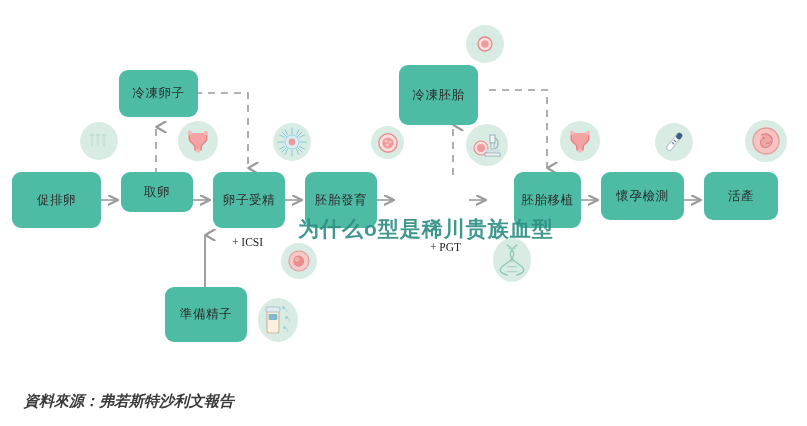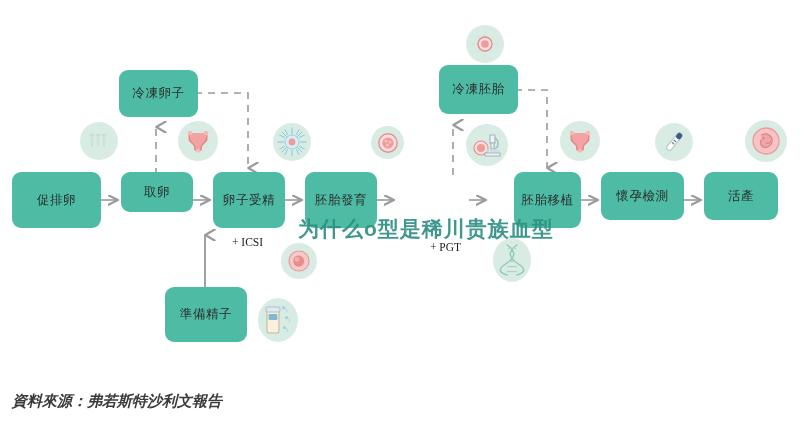--- a/index.html
+++ b/index.html
@@ -58,21 +58,21 @@
     opacity:.92;
     white-space:nowrap;
     letter-spacing:1px;
     overflow:hidden;
     pointer-events:none;
   }
 
   
   .source{
     position:absolute;
-    left:12px;top:392px;
+    left:24px;top:392px;
     font-family:"Liberation Serif","DejaVu Serif",serif;
     font-style:italic;
     font-weight:700;
     font-size:15px;
     color:#3b3b3b;
     white-space:nowrap;
   }
 </style>
 </head>
 <body>
@@ -139,21 +139,21 @@
   </div>
 
   <div class="node" style="left:704px;top:172px;width:74px;height:48px;">
     <span>活產</span>
   </div>
 
   <div class="node" style="left:119px;top:70px;width:79px;height:47px;">
     <span>冷凍卵子</span>
   </div>
 
-  <div class="node" style="left:439px;top:65px;width:79px;height:49px;">
+  <div class="node" style="left:399px;top:65px;width:79px;height:60px;">
     <span>冷凍胚胎</span>
   </div>
 
   <div class="node" style="left:165px;top:287px;width:82px;height:55px;">
     <span>準備精子</span>
   </div>
 
   <div class="annot" style="left:232px;top:236px;">+ ICSI</div>
   <div class="annot" style="left:430px;top:241px;">+ PGT</div>
 

